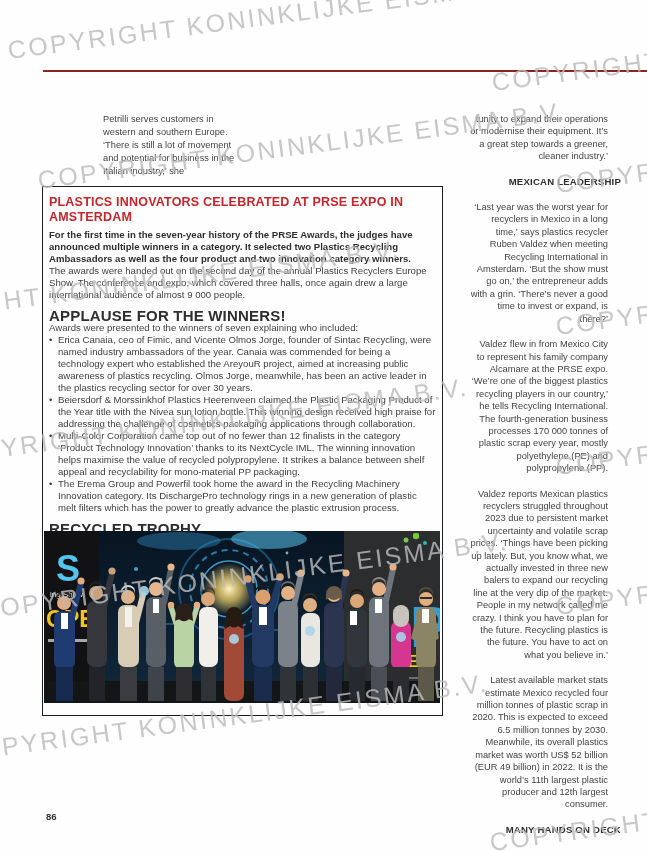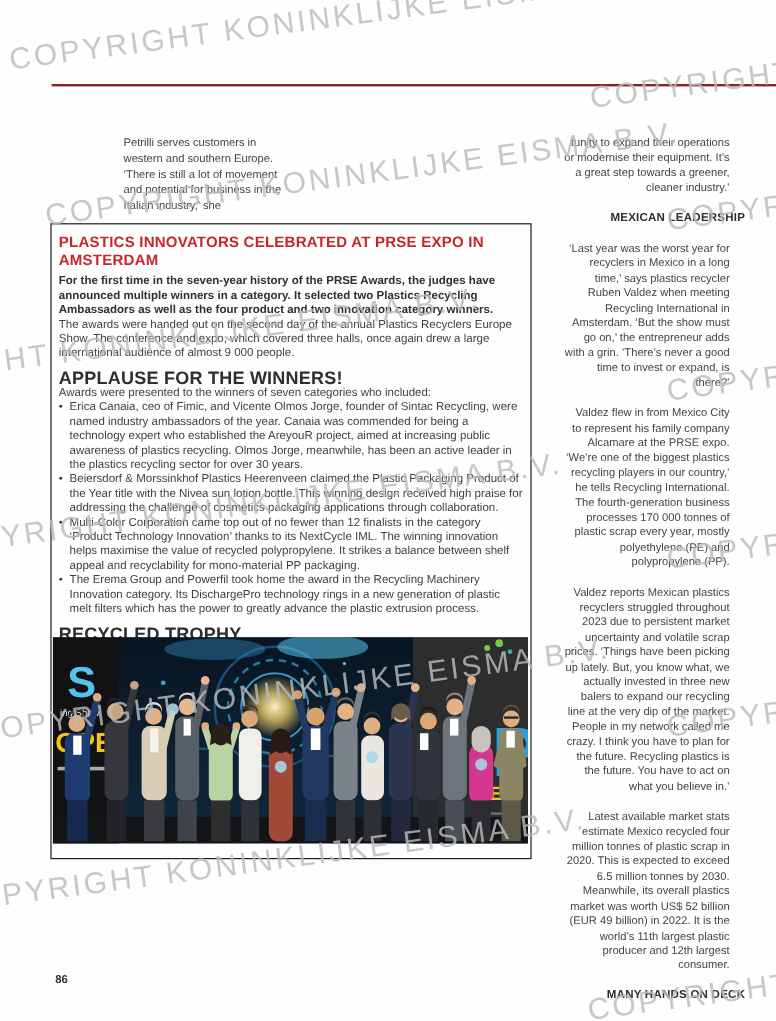--- a/index.html
+++ b/index.html
@@ -70,21 +70,21 @@
     <p>Alcamare owns 16 collection centres. ‘We are based in Mexico City and have a nationwide reach with some material coming all the way from Tijuana and people over the border, up into California,’ Valdez says. ‘The US is our most important business partner. That’s where most of the recycled plastic goes.’</p>
   </div>
 
   <div class="feature-box">
     <div class="fb-text">
       <h2 class="fb-title">PLASTICS INNOVATORS CELEBRATED AT PRSE EXPO IN AMSTERDAM</h2>
       <p class="fb-lead">For the first time in the seven-year history of the PRSE Awards, the judges have announced multiple winners in a category. It selected two Plastics Recycling Ambassadors as well as the four product and two innovation category winners.</p>
       <p>The awards were handed out on the second day of the annual Plastics Recyclers Europe Show. The conference and expo, which covered three halls, once again drew a large international audience of almost 9 000 people.</p>
 
       <h3 class="fb-h">APPLAUSE FOR THE WINNERS!</h3>
-      <p>Awards were presented to the winners of seven categories who included:</p>
+      <p>Awards were presented to the winners of seven explaining who included:</p>
       <p class="bullet">Erica Canaia, ceo of Fimic, and Vicente Olmos Jorge, founder of Sintac Recycling, were named industry ambassadors of the year. Canaia was commended for being a technology expert who established the AreyouR project, aimed at increasing public awareness of plastics recycling. Olmos Jorge, meanwhile, has been an active leader in the plastics recycling sector for over 30 years.</p>
       <p class="bullet">Beiersdorf &amp; Morssinkhof Plastics Heerenveen claimed the Plastic Packaging Product of the Year title with the Nivea sun lotion bottle. This winning design received high praise for addressing the challenge of cosmetics packaging applications through collaboration.</p>
       <p class="bullet">Multi-Color Corporation came top out of no fewer than 12 finalists in the category ‘Product Technology Innovation’ thanks to its NextCycle IML. The winning innovation helps maximise the value of recycled polypropylene. It strikes a balance between shelf appeal and recyclability for mono-material PP packaging.</p>
       <p class="bullet">The Erema Group and Powerfil took home the award in the Recycling Machinery Innovation category. Its DischargePro technology rings in a new generation of plastic melt filters which has the power to greatly advance the plastic extrusion process.</p>
 
       <h3 class="fb-h">RECYCLED TROPHY</h3>
       <p>Every winner received a trophy made from recycled plastics. Its 3D printed base was made from 100% recycled ABS plastic car dashboards and the multi-colour top was laser cut from compressed HDPE beach clean-up bottle caps.</p>
       <p>PRSE president Ton Emans praised industry efforts for more innovative plastics recycling. He said plastics recycling is a rapidly growing sector in Europe with a turnover of around EUR 10.5 billion.</p>
     </div>
 

